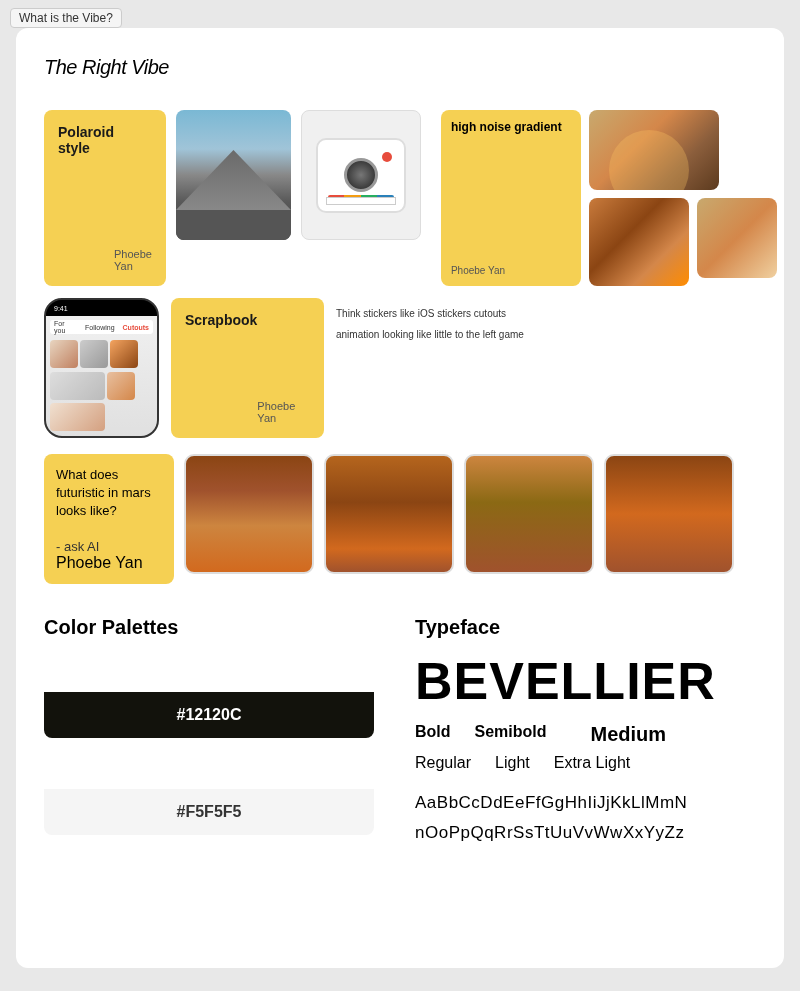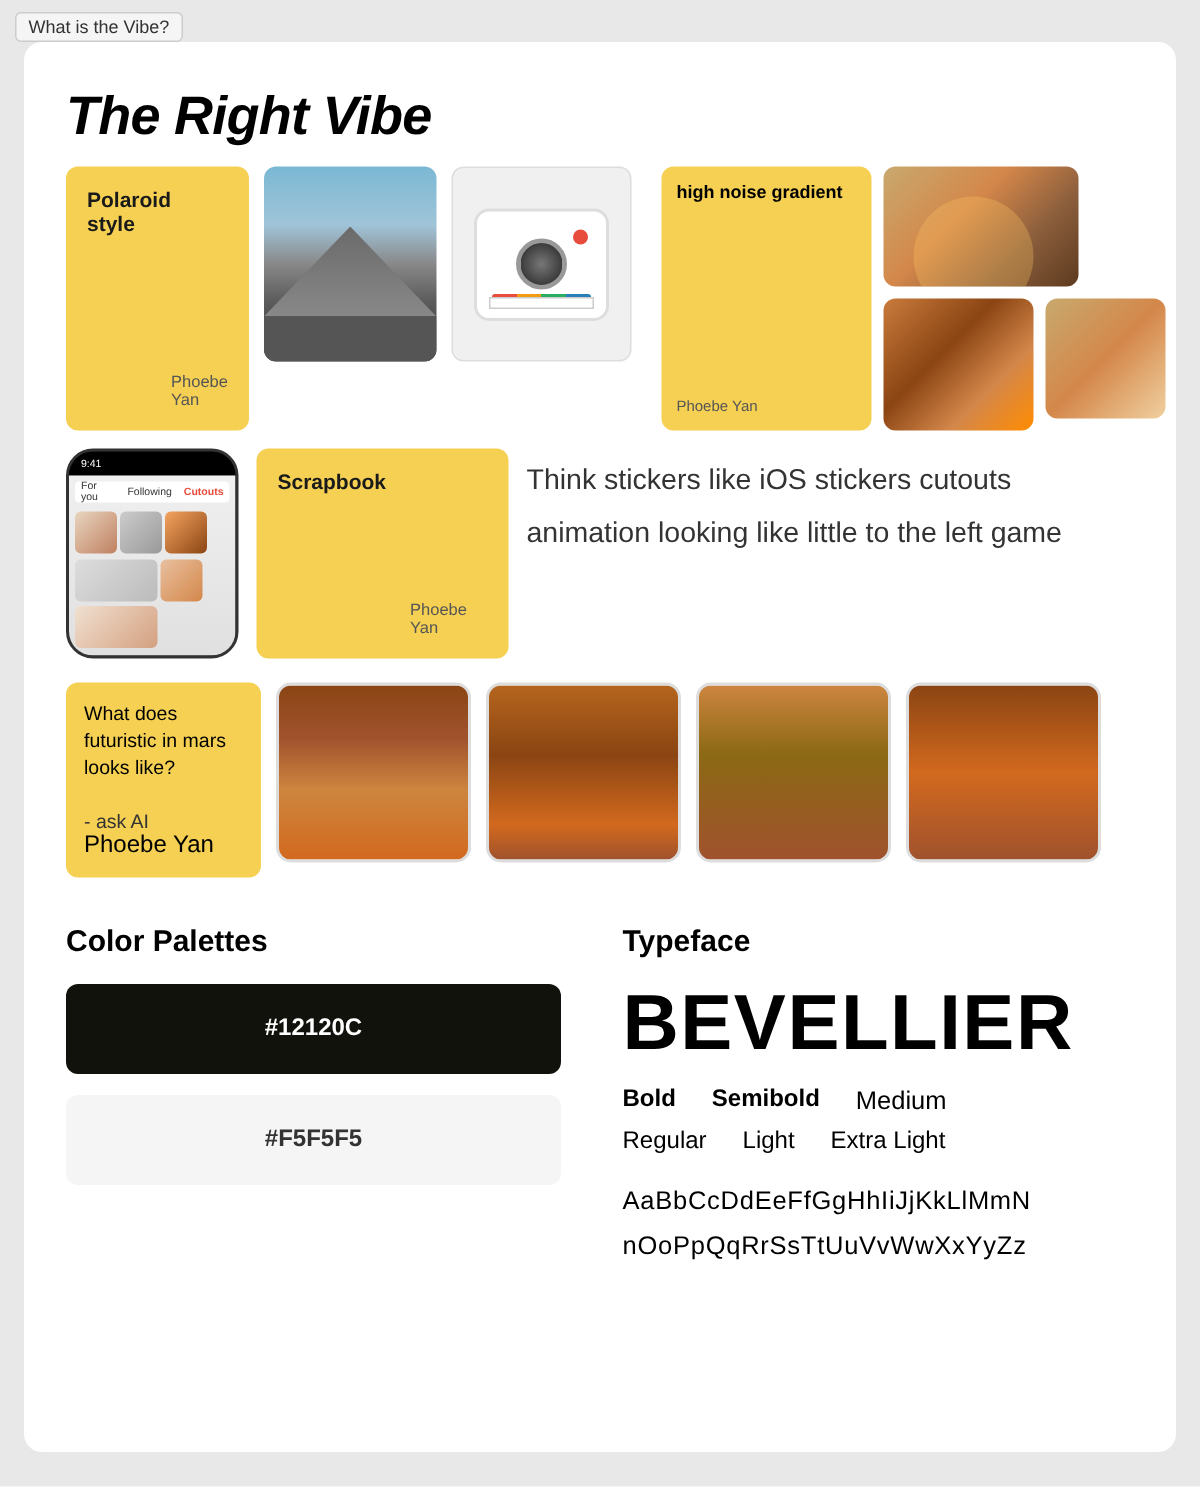--- a/index.html
+++ b/index.html
@@ -26,23 +26,23 @@
 
     .main-card {
       background: #fff;
       border-radius: 12px;
       margin: 28px 16px 16px 16px;
       padding: 28px 28px 36px 28px;
       min-height: 940px;
     }
 
     .section-title {
-      font-size: 36px;
-      font-weight: 700;
-      margin-bottom: 13px;
+      font-size: 20px;
+      font-weight: 400;
+      margin-bottom: 31px;
       font-style: italic;
       letter-spacing: -0.5px;
     }
 
     .yellow-card {
       background: #F5D053;
       border-radius: 8px;
       padding: 14px;
       display: flex;
       flex-direction: row;
@@ -228,31 +228,30 @@
       padding: 4px;
     }
     .phone-sticker {
       width: 28px;
       height: 28px;
       border-radius: 4px;
       background: linear-gradient(135deg, #d4a0a0 0%, #c06060 100%);
     }
 
     .scrapbook-card {
-      width: 168px;
+      width: 153px;
       min-height: 140px;
-      gap: 16px;
     }
 
     .text-notes {
       display: flex;
       flex-direction: column;
       gap: 6px;
       padding: 8px 0;
-      font-size: 19px;
+      font-size: 10px;
       color: #333;
       line-height: 1.5;
     }
 
     
     .mars-section {
       display: flex;
       gap: 10px;
       margin-bottom: 32px;
     }
@@ -312,26 +311,27 @@
       margin-bottom: 16px;
     }
 
     .color-swatch {
       border-radius: 8px;
       margin-bottom: 14px;
       overflow: hidden;
     }
 
     .swatch-main {
-      height: 60px;
+      height: 46px;
       display: flex;
       align-items: center;
       justify-content: center;
       font-size: 16px;
       font-weight: 600;
+      margin-top: 37px;
     }
 
     .swatch-main.dark { background: #12120C; color: #fff; }
     .swatch-main.coral { background: #FC845E; color: #fff; }
     .swatch-main.light { background: #F5F5F5; color: #333; }
     .swatch-main.yellow { background: #F5D053; color: #333; }
 
     .swatch-tints {
       display: flex;
       height: 24px;
@@ -352,21 +352,21 @@
     }
 
     .type-weights {
       display: flex;
       gap: 24px;
       margin-bottom: 8px;
     }
 
     .type-weight-bold { font-weight: 700; font-size: 16px; }
     .type-weight-semibold { font-weight: 600; font-size: 16px; }
-    .type-weight-medium { font-weight: 400; font-size: 17px; }
+    .type-weight-medium { font-weight: 700; font-size: 20px; margin-left: 20px; }
     .type-weight-regular { font-weight: 400; font-size: 16px; }
     .type-weight-light { font-weight: 300; font-size: 16px; }
     .type-weight-extralight { font-weight: 200; font-size: 16px; }
 
     .type-weights-row2 {
       display: flex;
       gap: 24px;
       margin-bottom: 16px;
     }
 

